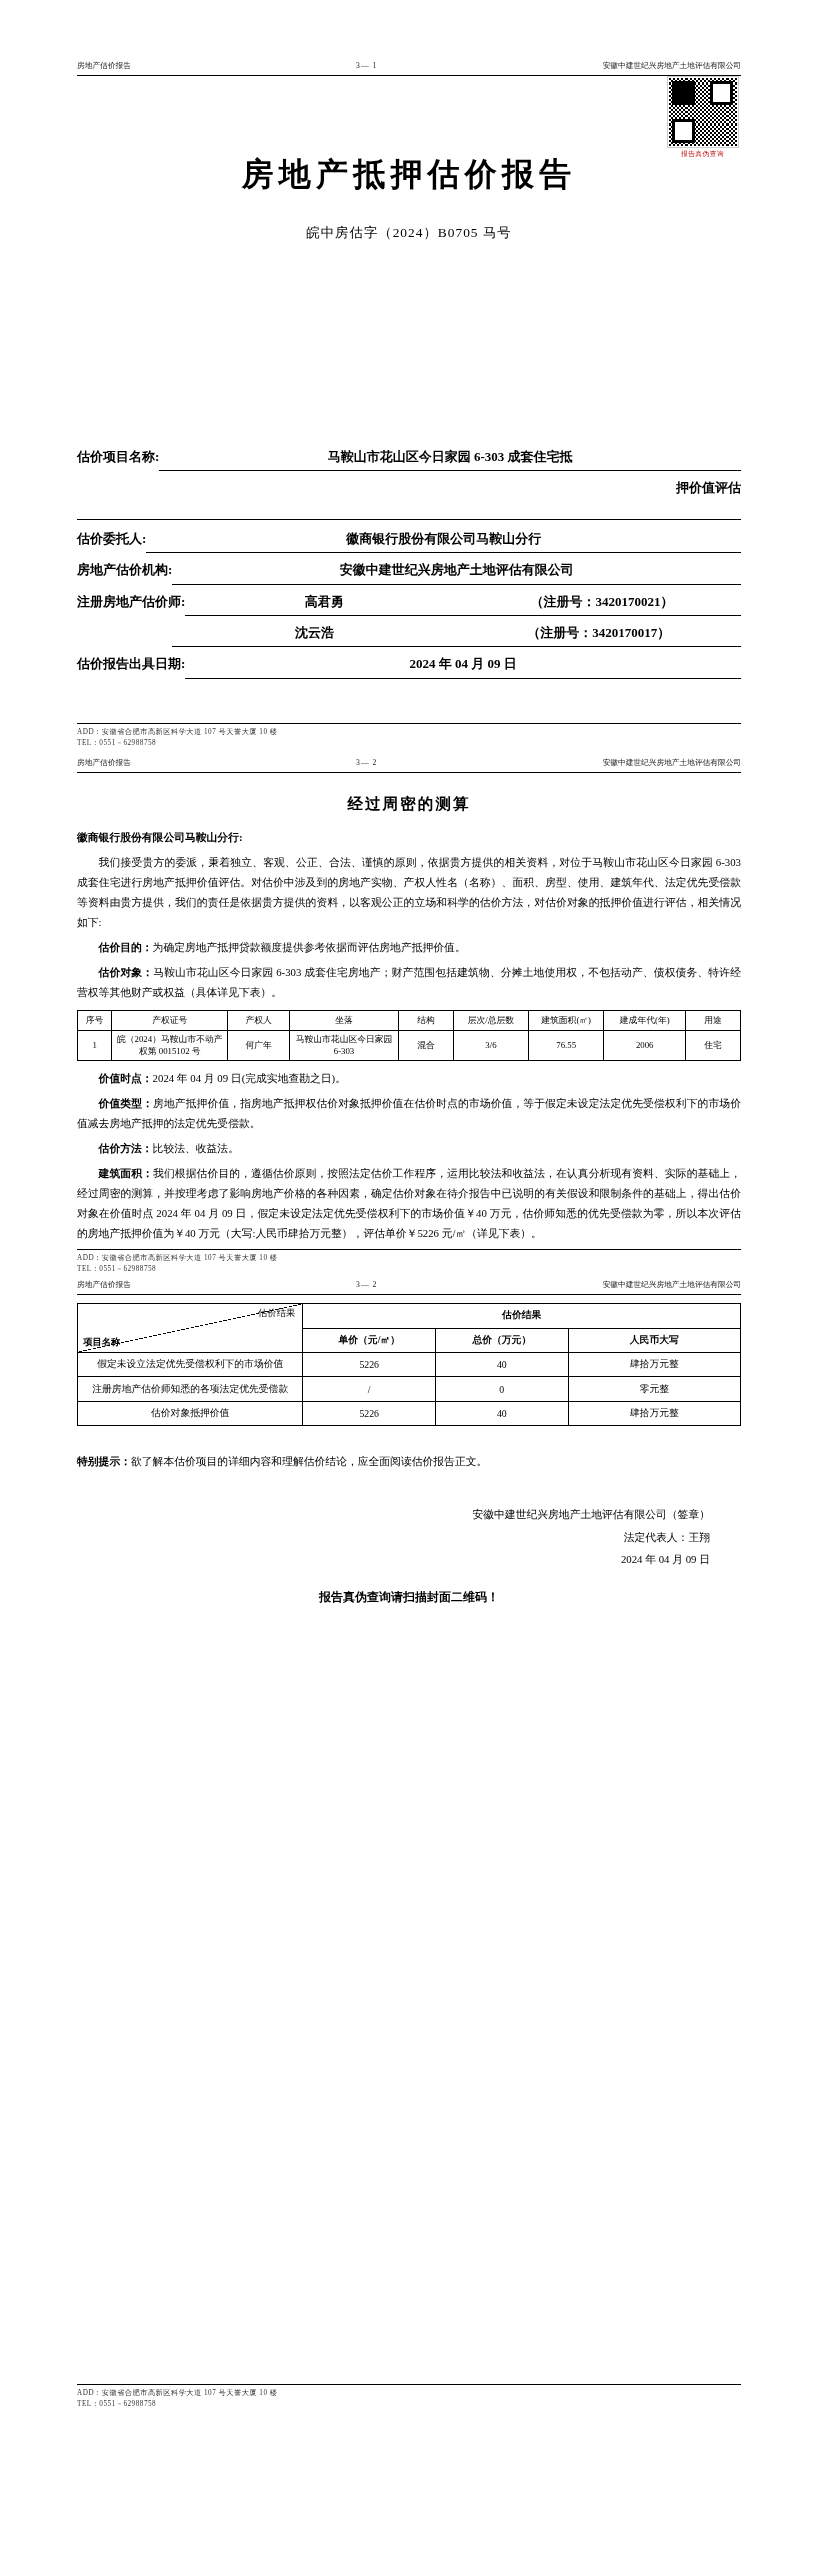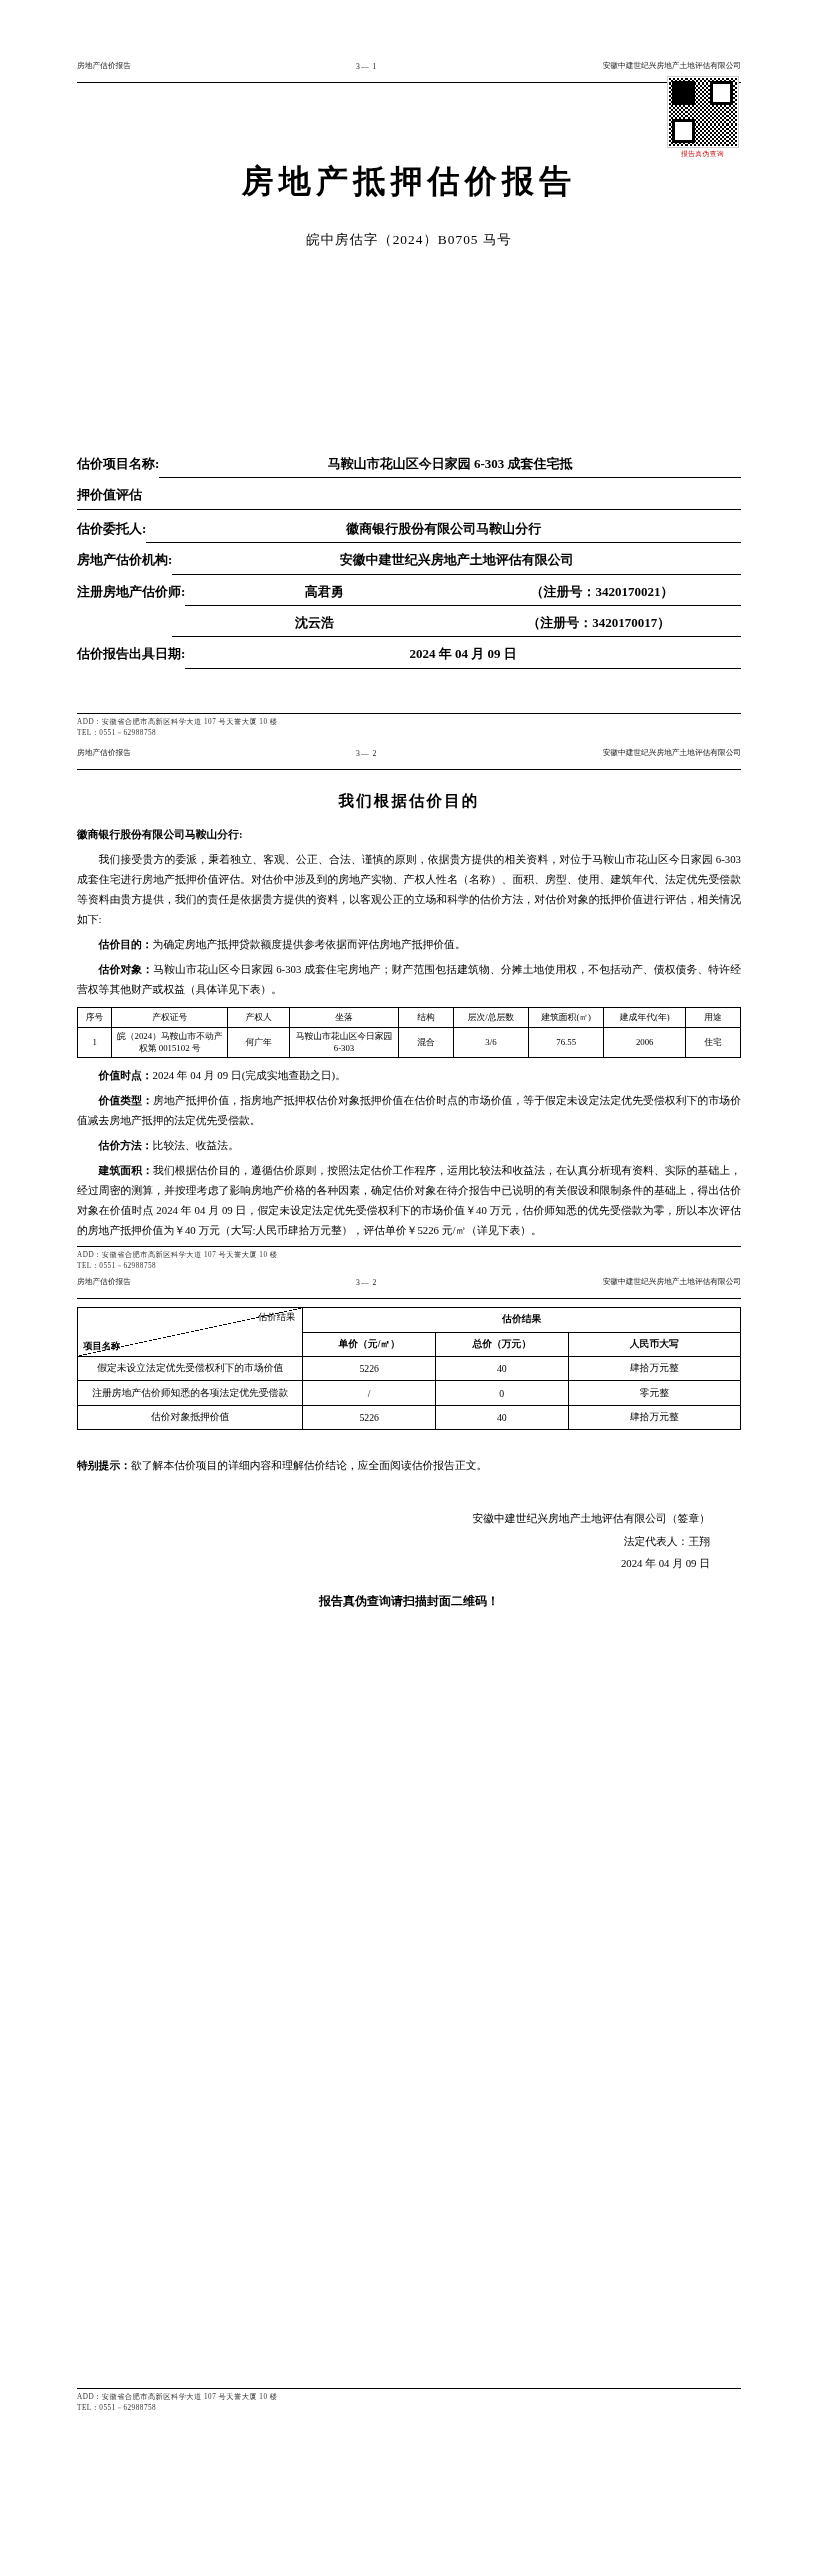--- a/index.html
+++ b/index.html
@@ -21,26 +21,25 @@
   }
   .sheet {
     width: 818px;
     box-sizing: border-box;
     padding: 0 77px;
     position: relative;
   }
   
   .run-head {
     display: flex;
-    align-items: flex-end;
     font-size: 7.7px;
     color: #222;
     padding-top: 61px;
     border-bottom: 0.5px solid #000;
-    padding-bottom: 11px;
+    padding-bottom: 4px;
   }
   .run-head .rh-left { flex: 0 0 auto; }
   .run-head .rh-mid { flex: 1 1 auto; text-align: center; letter-spacing: 1px;}
   .run-head .rh-right { flex: 0 0 auto; }
   .run-foot {
     font-size: 7.2px;
     color: #333;
     line-height: 1.5;
     border-top: 0.5px solid #000;
     padding-top: 3.1px;
@@ -123,26 +122,26 @@
     white-space: nowrap;
   }
   .ci-value {
     flex: 1;
     border-bottom: 0.5px solid #000;
     text-align: center;
     font-weight: bold;
     padding: 0 3.1px;
   }
   .ci-sub {
-    text-align: left;
+    text-align: right;
     font-weight: bold;
     border-bottom: 0.5px solid #000;
     font-size: 13px;
     margin: 0 0 5.2px 0;
-    padding-bottom: 0;
+    padding-bottom: 17px;
   }
   .ci-two {
     display: flex;
     flex: 1;
   }
   .ci-two .cell {
     flex: 1;
     border-bottom: 0.5px solid #000;
     text-align: center;
     font-weight: bold;
@@ -303,21 +302,21 @@
   </div>
 
   <div class="sheet" style="padding-top:0">
 
     <div class="run-head" style="padding-top:9.3px">
       <div class="rh-left">房地产估价报告</div>
       <div class="rh-mid">3—  2</div>
       <div class="rh-right">安徽中建世纪兴房地产土地评估有限公司</div>
     </div>
 
-    <div class="letter-title">我们根据估价目的</div>
+    <div class="letter-title">经过周密的测算</div>
 
     <div class="body-text">
       <p class="bold">徽商银行股份有限公司马鞍山分行:</p>
       <p class="indent2">我们接受贵方的委派，秉着独立、客观、公正、合法、谨慎的原则，依据贵方提供的相关资料，对位于马鞍山市花山区今日家园 6-303 成套住宅进行房地产抵押价值评估。对估价中涉及到的房地产实物、产权人性名（名称）、面积、房型、使用、建筑年代、法定优先受偿款等资料由贵方提供，我们的责任是依据贵方提供的资料，以客观公正的立场和科学的估价方法，对估价对象的抵押价值进行评估，相关情况如下:</p>
       <p class="indent2">
         <span class="bold">估价目的：</span><span>为确定房地产抵押贷款额度提供参考依据而评估房地产抵押价值。</span>
       </p>
       <p class="indent2">
         <span class="bold">估价对象：</span><span>马鞍山市花山区今日家园 6-303 成套住宅房地产；财产范围包括建筑物、分摊土地使用权，不包括动产、债权债务、特许经营权等其他财产或权益（具体详见下表）。</span>
       </p>

